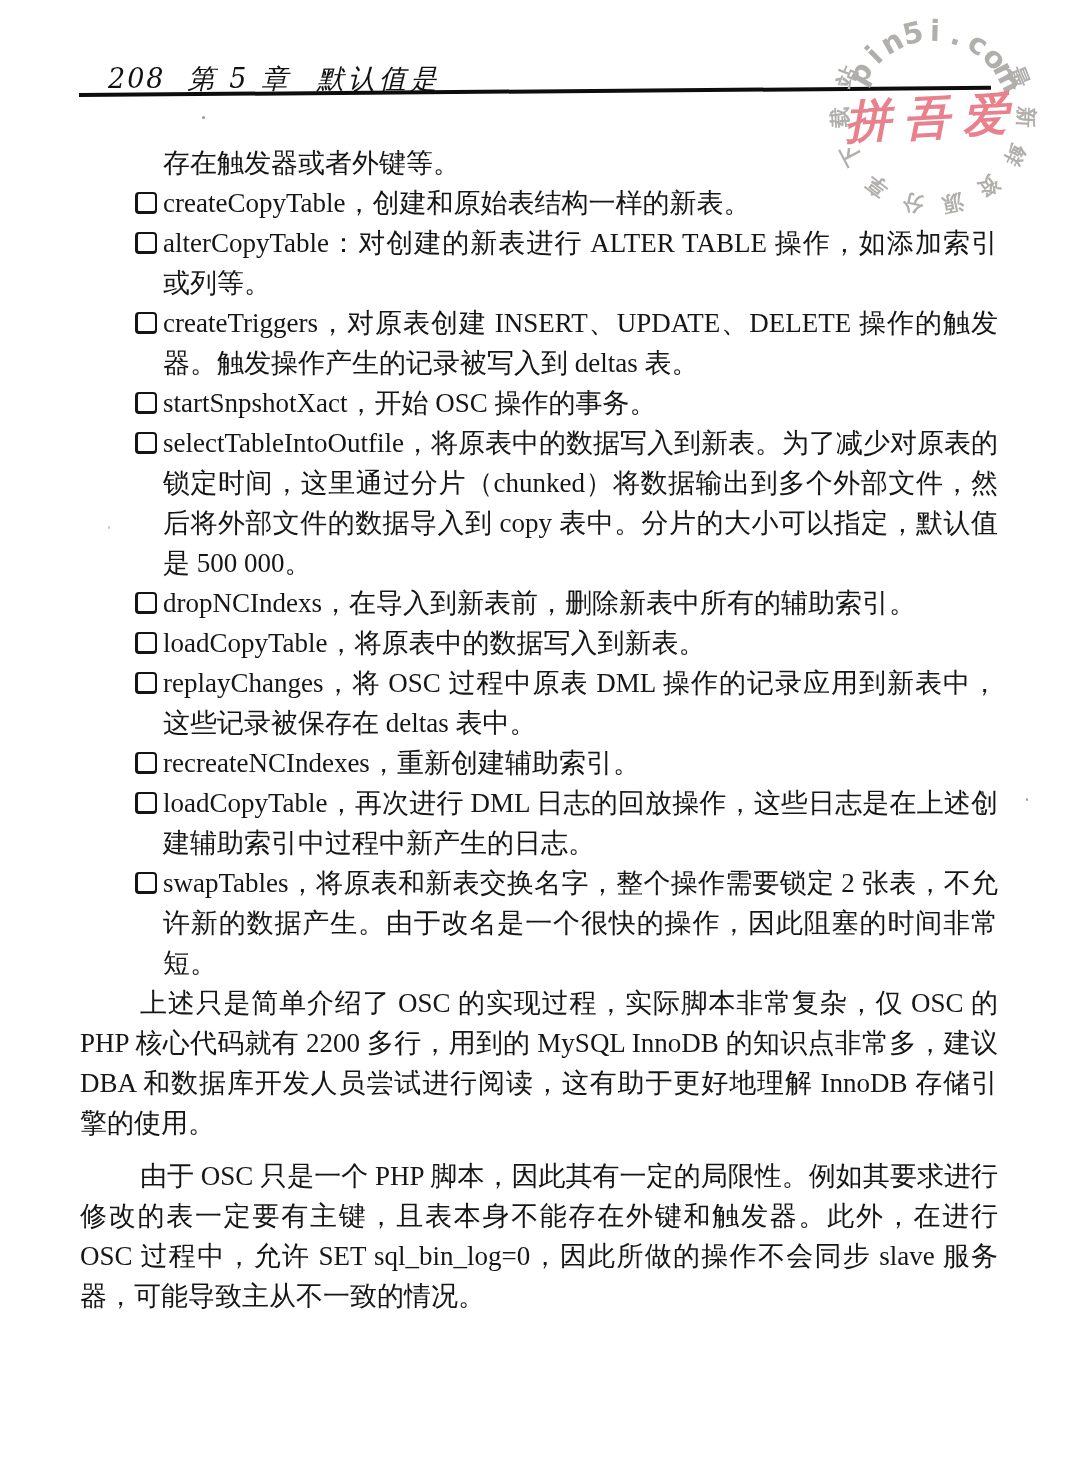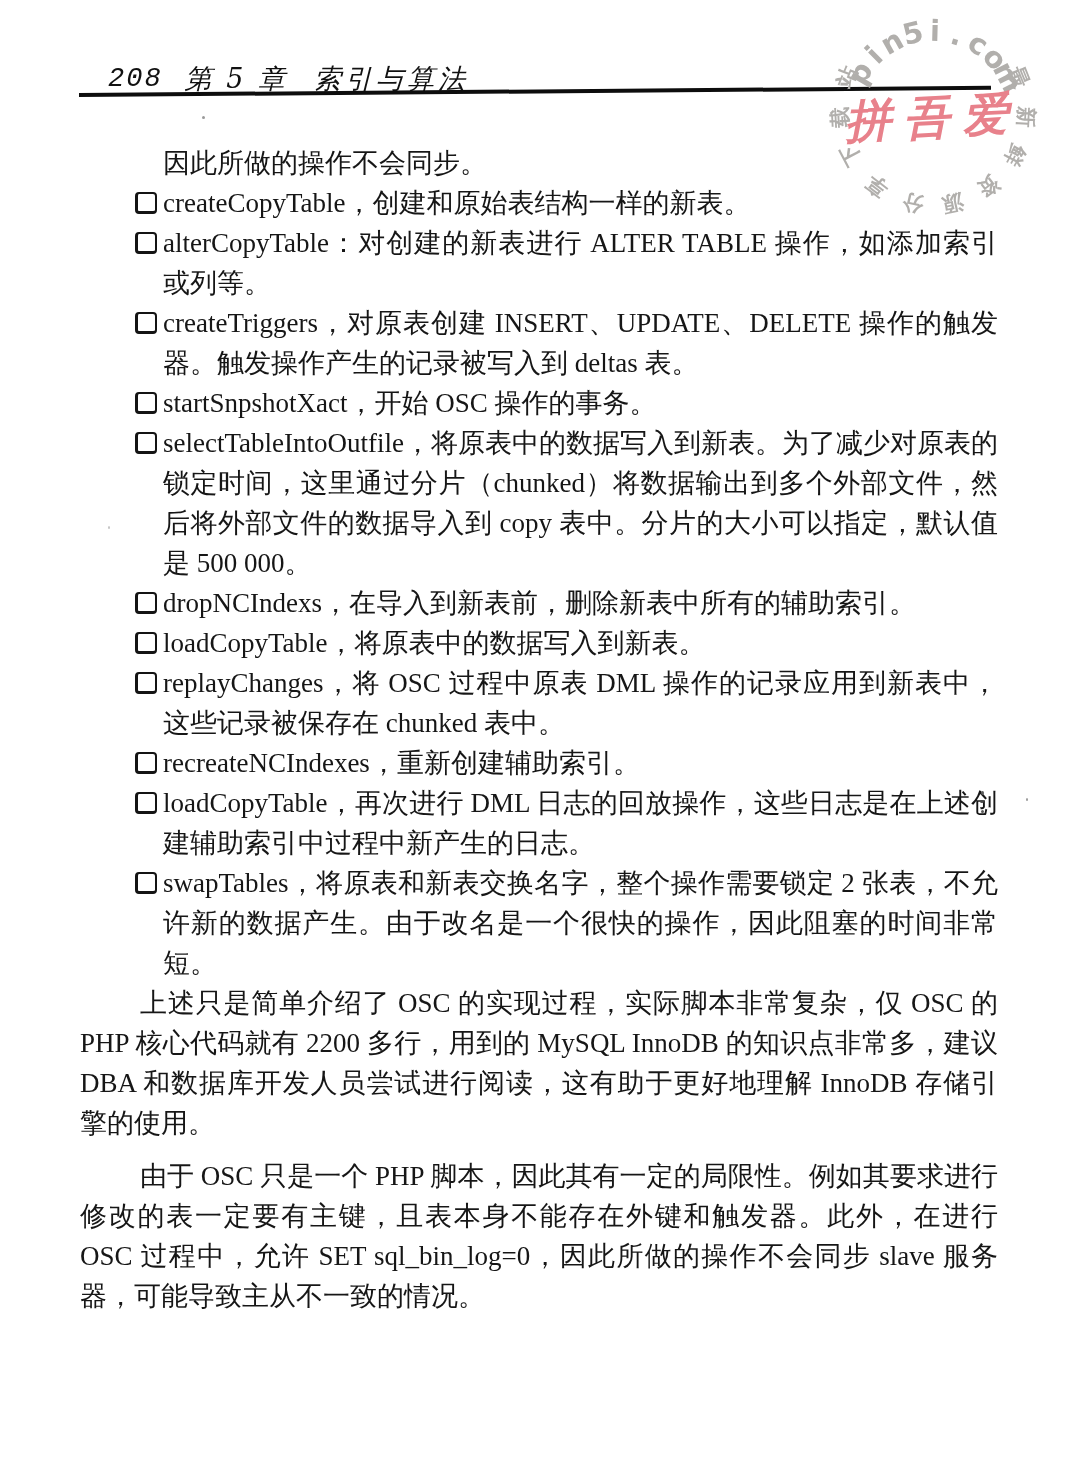--- a/index.html
+++ b/index.html
@@ -9,21 +9,21 @@
     color:#161616;
   }
   
   .runhead{
     position:absolute; left:108px; top:60px; height:34px;
     display:flex; align-items:flex-end; gap:0;
     font-style:italic; font-size:27px; line-height:30px; color:#111;
     font-family:"DejaVu Serif","Liberation Serif",serif;
     white-space:nowrap;
   }
-  .runhead .pgnum{letter-spacing:2px;font-family:Liberation Mono, monospace;}
+  .runhead .pgnum{letter-spacing:2px;}
   .runhead .chap{margin-left:22px; letter-spacing:3px;}
   .runhead .ttl{margin-left:26px; letter-spacing:4px;}
   .rule{
     position:absolute; left:79px; top:93px; width:912px; height:4px;
     background:#0d0d0d; transform:rotate(-0.45deg); transform-origin:left center;
     z-index:1;
   }
   
   .wm{position:absolute; left:820px; top:0px; width:230px; height:230px; z-index:2; pointer-events:none;}
   .wm span{position:absolute; display:block; white-space:pre;}
@@ -88,34 +88,34 @@
         <span class="cjk" style="left: 30.7172px; top: 155.342px; color: rgb(177, 175, 172); transform: translate(-50%, -50%) rotate(242.222deg);">下</span>
         <span class="cjk" style="left: 20.1182px; top: 116.687px; color: rgb(177, 175, 172); transform: translate(-50%, -50%) rotate(267.111deg);">载</span>
         <span class="cjk" style="left: 26.7719px; top: 77.1616px; color: rgb(177, 175, 172); transform: translate(-50%, -50%) rotate(292deg);">站</span>
       </div>
     <div class="wm-center" style="color: rgb(232, 129, 139);">拼吾爱</div>
   </div>
 
   <div class="runhead">
     <span class="pgnum">208</span>
     <span class="chap">第 5 章</span>
-    <span class="ttl">索引与算法</span>
+    <span class="ttl">默认值是</span>
   </div>
   <div class="rule"></div>
 
   <div class="body" id="body">
-      <div class="blk cont">因此所做的操作不会同步。</div>
+      <div class="blk cont">存在触发器或者外键等。</div>
       <div class="blk bullet"><span class="chk"></span><span>createCopyTable，创建和原始表结构一样的新表。</span></div>
       <div class="blk bullet"><span class="chk"></span><span>alterCopyTable：对创建的新表进行 ALTER TABLE 操作，如添加索引或列等。</span></div>
       <div class="blk bullet"><span class="chk"></span><span>createTriggers，对原表创建 INSERT、UPDATE、DELETE 操作的触发器。触发操作产生的记录被写入到 deltas 表。</span></div>
       <div class="blk bullet"><span class="chk"></span><span>startSnpshotXact，开始 OSC 操作的事务。</span></div>
       <div class="blk bullet"><span class="chk"></span><span>selectTableIntoOutfile，将原表中的数据写入到新表。为了减少对原表的锁定时间，这里通过分片（chunked）将数据输出到多个外部文件，然后将外部文件的数据导入到 copy 表中。分片的大小可以指定，默认值是 500 000。</span></div>
       <div class="blk bullet"><span class="chk"></span><span>dropNCIndexs，在导入到新表前，删除新表中所有的辅助索引。</span></div>
       <div class="blk bullet"><span class="chk"></span><span>loadCopyTable，将原表中的数据写入到新表。</span></div>
-      <div class="blk bullet"><span class="chk"></span><span>replayChanges，将 OSC 过程中原表 DML 操作的记录应用到新表中，这些记录被保存在 chunked 表中。</span></div>
+      <div class="blk bullet"><span class="chk"></span><span>replayChanges，将 OSC 过程中原表 DML 操作的记录应用到新表中，这些记录被保存在 deltas 表中。</span></div>
       <div class="blk bullet"><span class="chk"></span><span>recreateNCIndexes，重新创建辅助索引。</span></div>
       <div class="blk bullet"><span class="chk"></span><span>loadCopyTable，再次进行 DML 日志的回放操作，这些日志是在上述创建辅助索引中过程中新产生的日志。</span></div>
       <div class="blk bullet"><span class="chk"></span><span>swapTables，将原表和新表交换名字，整个操作需要锁定 2 张表，不允许新的数据产生。由于改名是一个很快的操作，因此阻塞的时间非常短。</span></div>
       <div class="blk para">上述只是简单介绍了 OSC 的实现过程，实际脚本非常复杂，仅 OSC 的 PHP 核心代码就有 2200 多行，用到的 MySQL InnoDB 的知识点非常多，建议 DBA 和数据库开发人员尝试进行阅读，这有助于更好地理解 InnoDB 存储引擎的使用。</div>
       <div class="blk para sp">由于 OSC 只是一个 PHP 脚本，因此其有一定的局限性。例如其要求进行修改的表一定要有主键，且表本身不能存在外键和触发器。此外，在进行 OSC 过程中，允许 SET sql_bin_log=0，因此所做的操作不会同步 slave 服务器，可能导致主从不一致的情况。</div>
     </div>
 
   <div class="speck" style="left:202px;top:116px;width:3px;height:3px;background:#9a9a9a;"></div>
   <div class="speck" style="left:108px;top:526px;width:2px;height:3px;background:#c4c4c4;"></div>
   <div class="speck" style="left:981px;top:791px;width:3px;height:4px;background:#5a5a5a;"></div>

